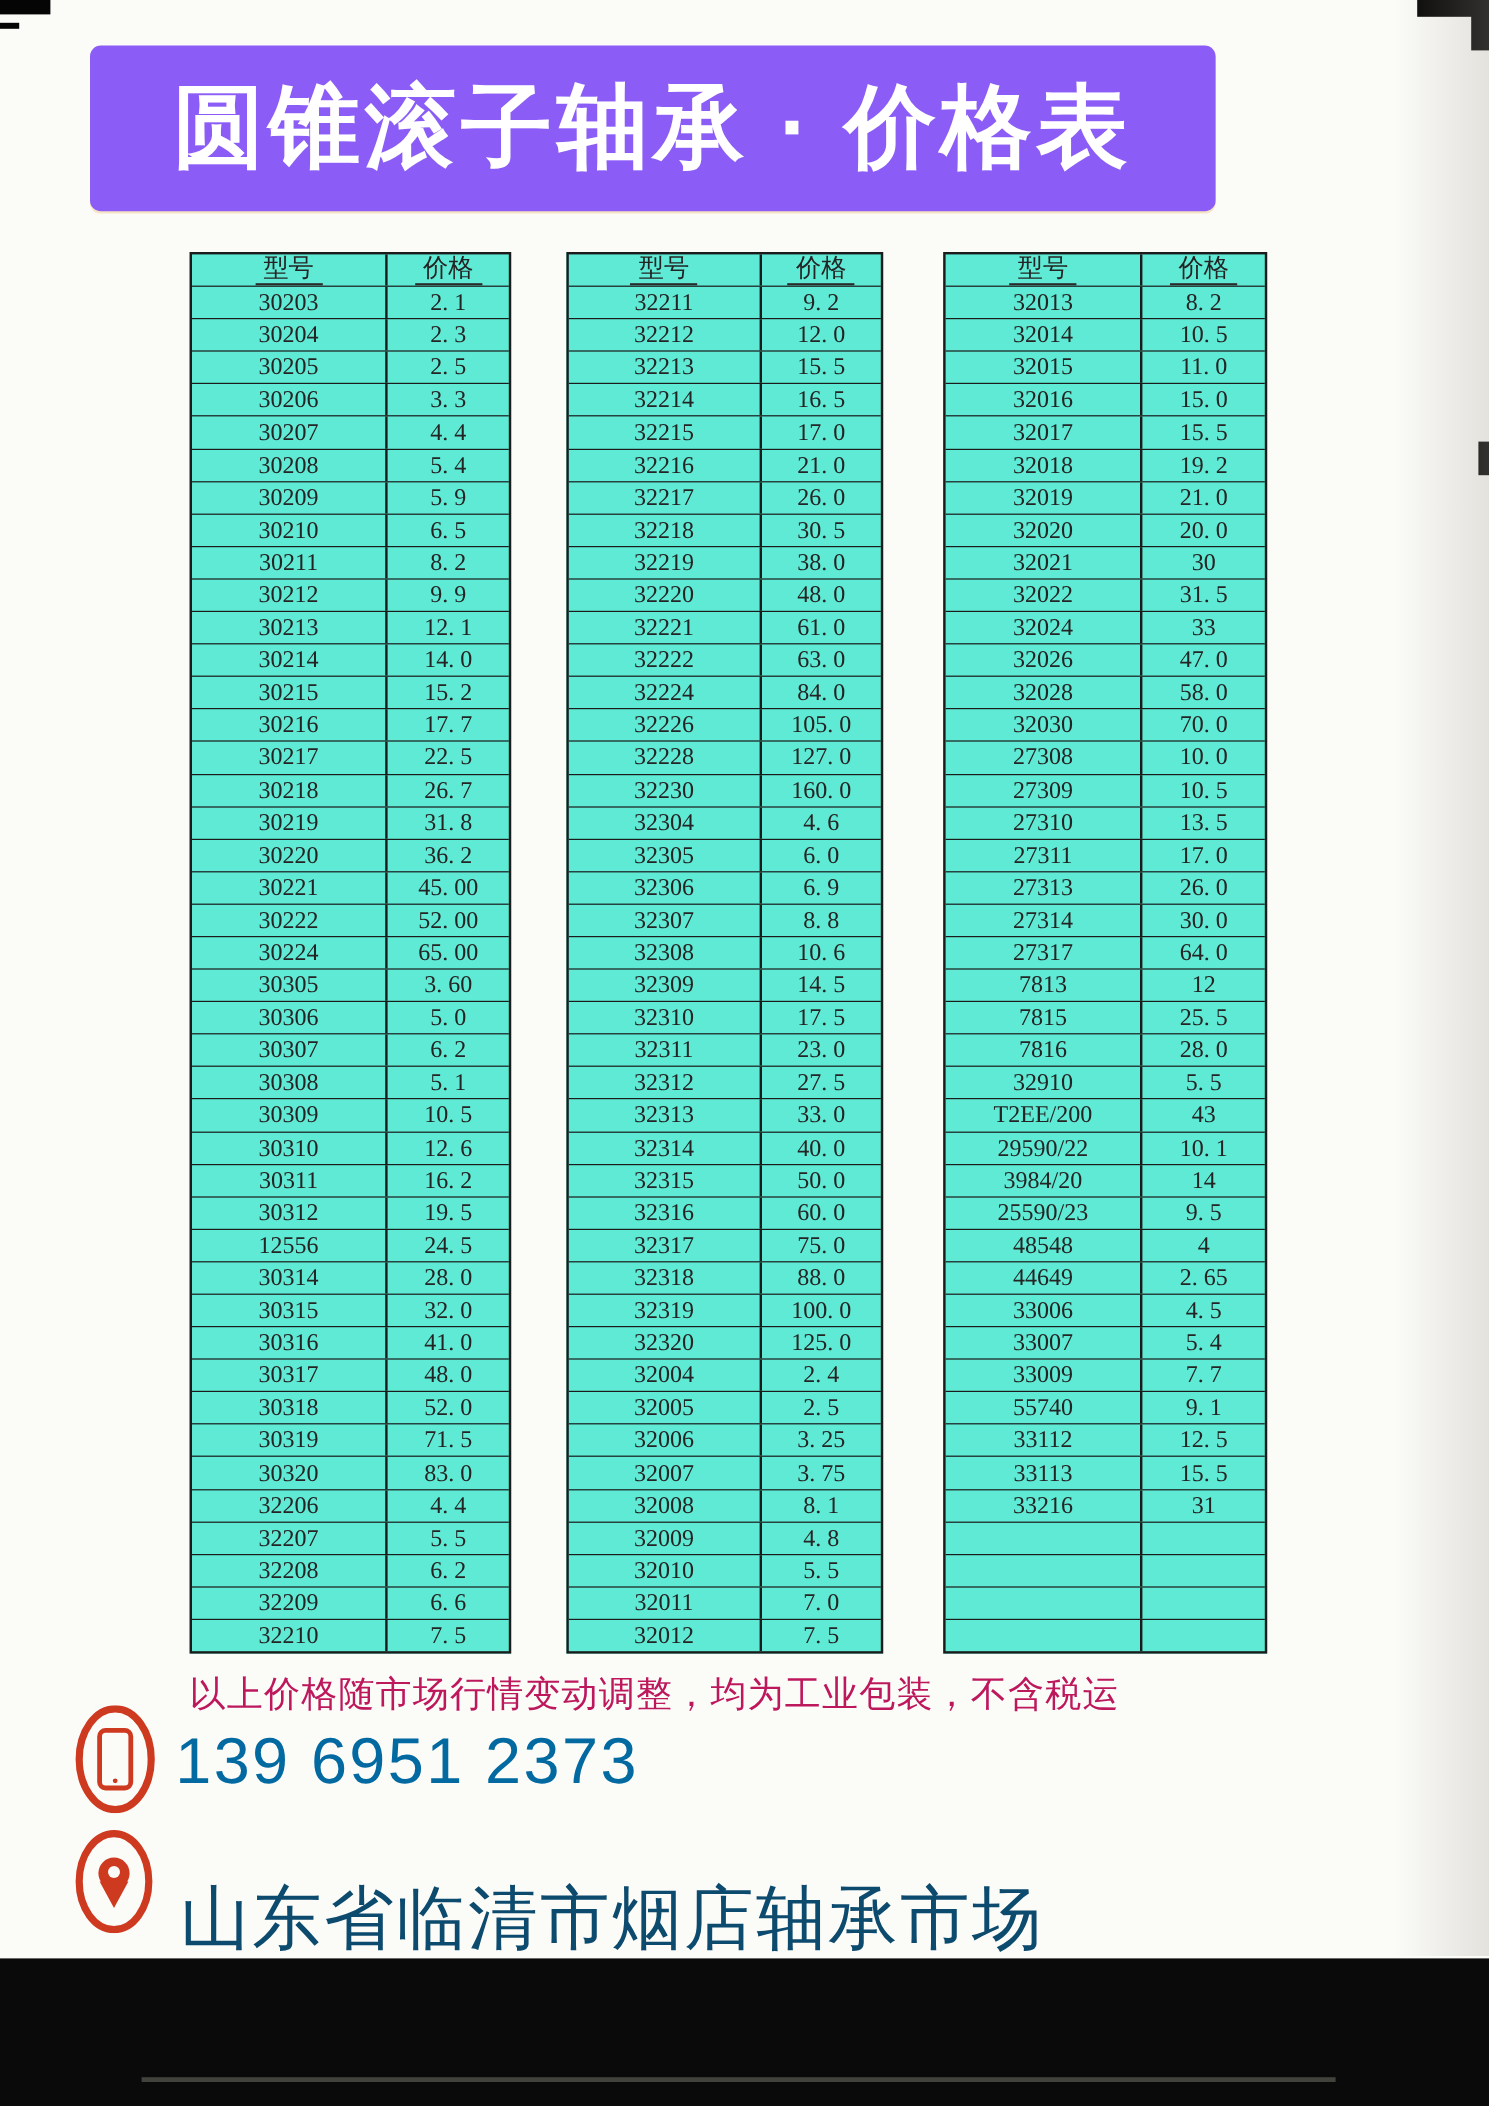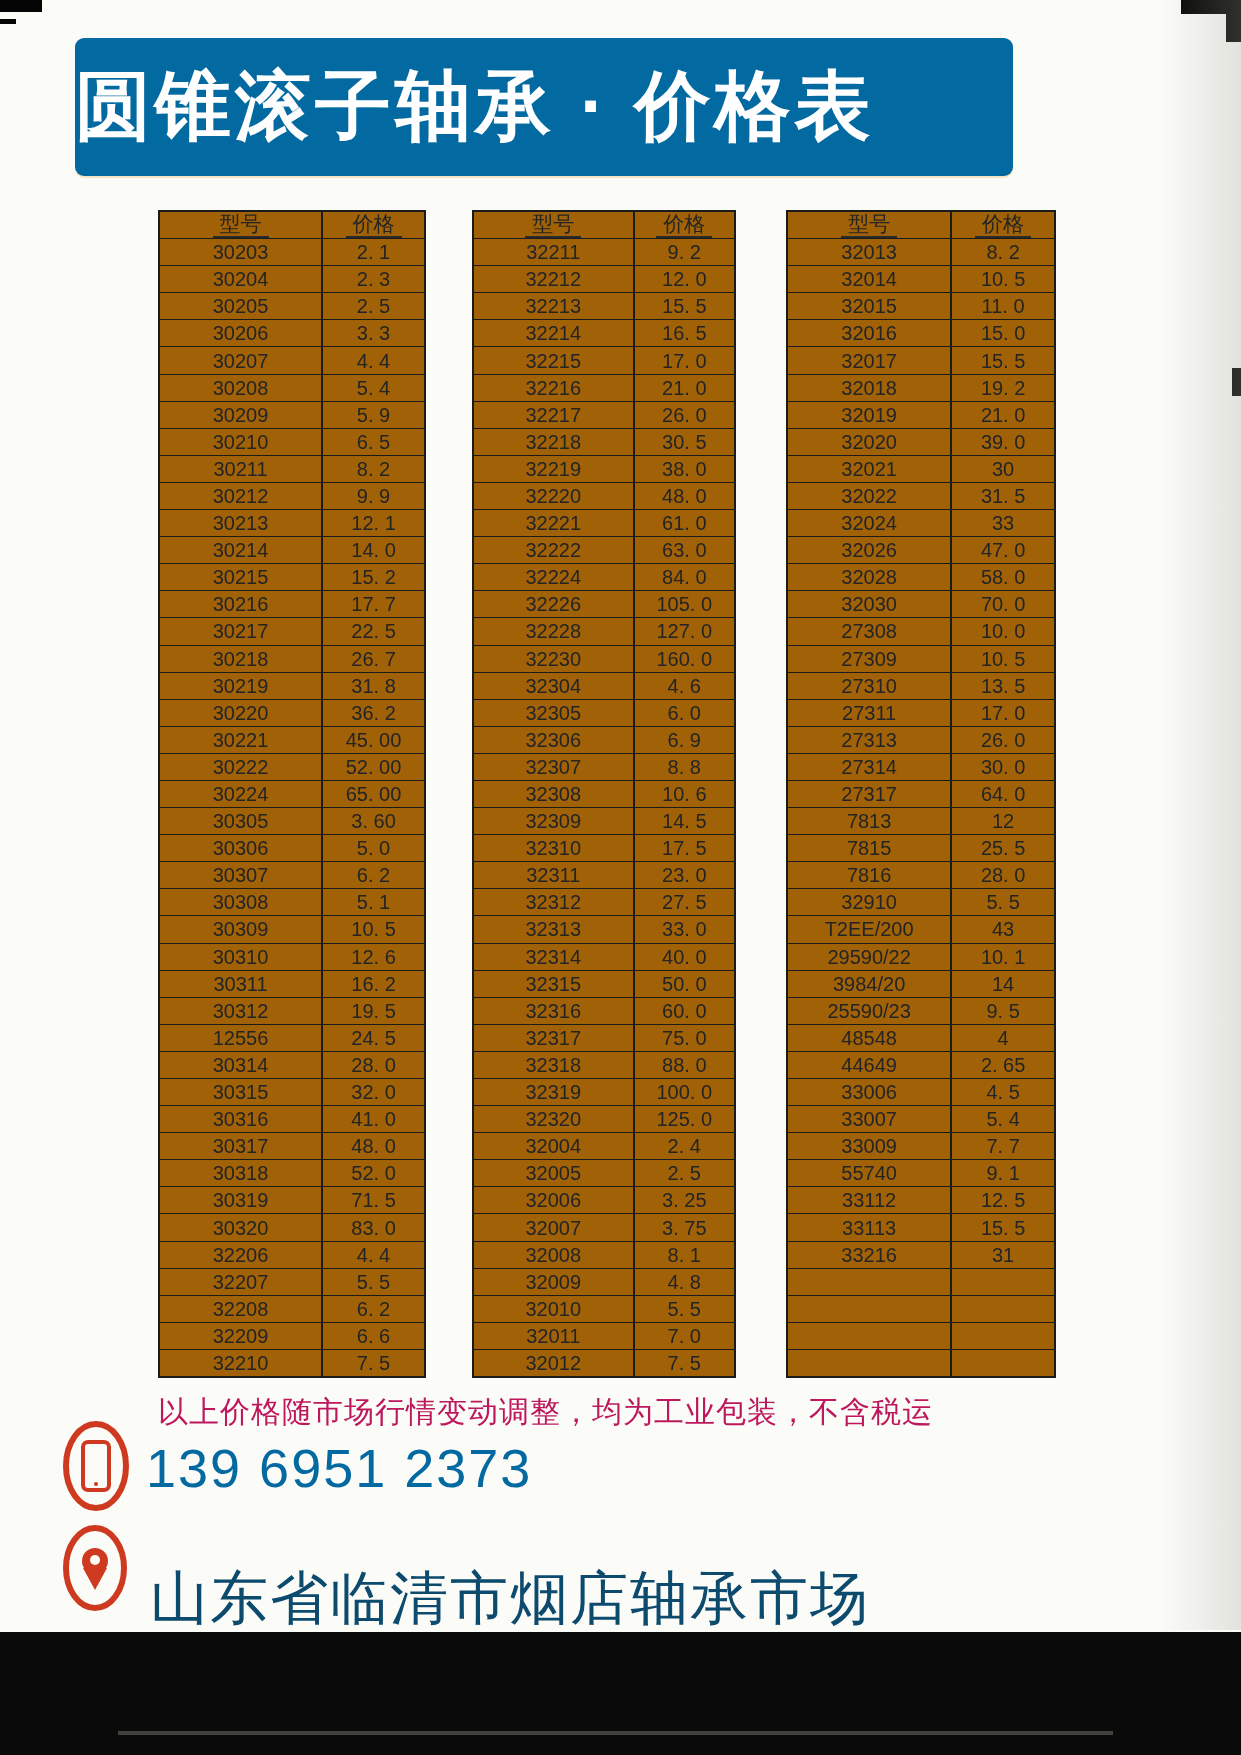--- a/index.html
+++ b/index.html
@@ -19,34 +19,35 @@
   .a-tr1{right:0;top:0;width:60px;height:14px;}
   .a-tr2{right:0;top:0;width:15px;height:42px;}
   .a-r1{right:0;top:368px;width:9px;height:28px;}
   .shade{
     position:absolute;right:0;top:0;width:80px;height:1630px;
     background:linear-gradient(to left, rgba(165,162,152,0.28), rgba(165,162,152,0));
   }
   
   .banner{
     position:absolute;left:75px;top:38px;width:938px;height:138px;
-    background:#0369a1;border-radius:9px;
-    display:flex;align-items:center;
+    background:#8b5cf6;border-radius:9px;
+    display:flex;align-items:center;justify-content:center;
     box-shadow:0 2px 0 rgba(232,160,40,0.25);
   }
   .banner .title{
     color:#ffffff;font-size:76px;font-weight:bold;letter-spacing:4px;
     white-space:nowrap;
   }
   
   .price-table{
     position:absolute;top:210px;height:1168px;
     display:flex;flex-direction:column;
-    border:2.5px solid #1b1b1b;background:#a16207;
+    border:2.5px solid #1b1b1b;background:#5eead4;
     box-sizing:border-box;
+    font-family:Liberation Serif, serif;
   }
   .pt-1{left:158px;width:268px;}
   .pt-2{left:472px;width:264px;}
   .pt-3{left:786px;width:270px;}
   .trow{flex:1;display:flex;border-top:1.6px solid #1b1b1b;min-height:0;}
   .trow:first-child{border-top:none;}
   .cell{
     display:flex;align-items:center;justify-content:center;
     color:#242424;font-size:20px;line-height:1;overflow:hidden;
     box-sizing:border-box;
@@ -487,21 +488,21 @@
       <div class="trow">
         <div class="cell model">32018</div>
         <div class="cell price">19. 2</div>
       </div>
       <div class="trow">
         <div class="cell model">32019</div>
         <div class="cell price">21. 0</div>
       </div>
       <div class="trow">
         <div class="cell model">32020</div>
-        <div class="cell price">39. 0</div>
+        <div class="cell price">20. 0</div>
       </div>
       <div class="trow">
         <div class="cell model">32021</div>
         <div class="cell price">30</div>
       </div>
       <div class="trow">
         <div class="cell model">32022</div>
         <div class="cell price">31. 5</div>
       </div>
       <div class="trow">

